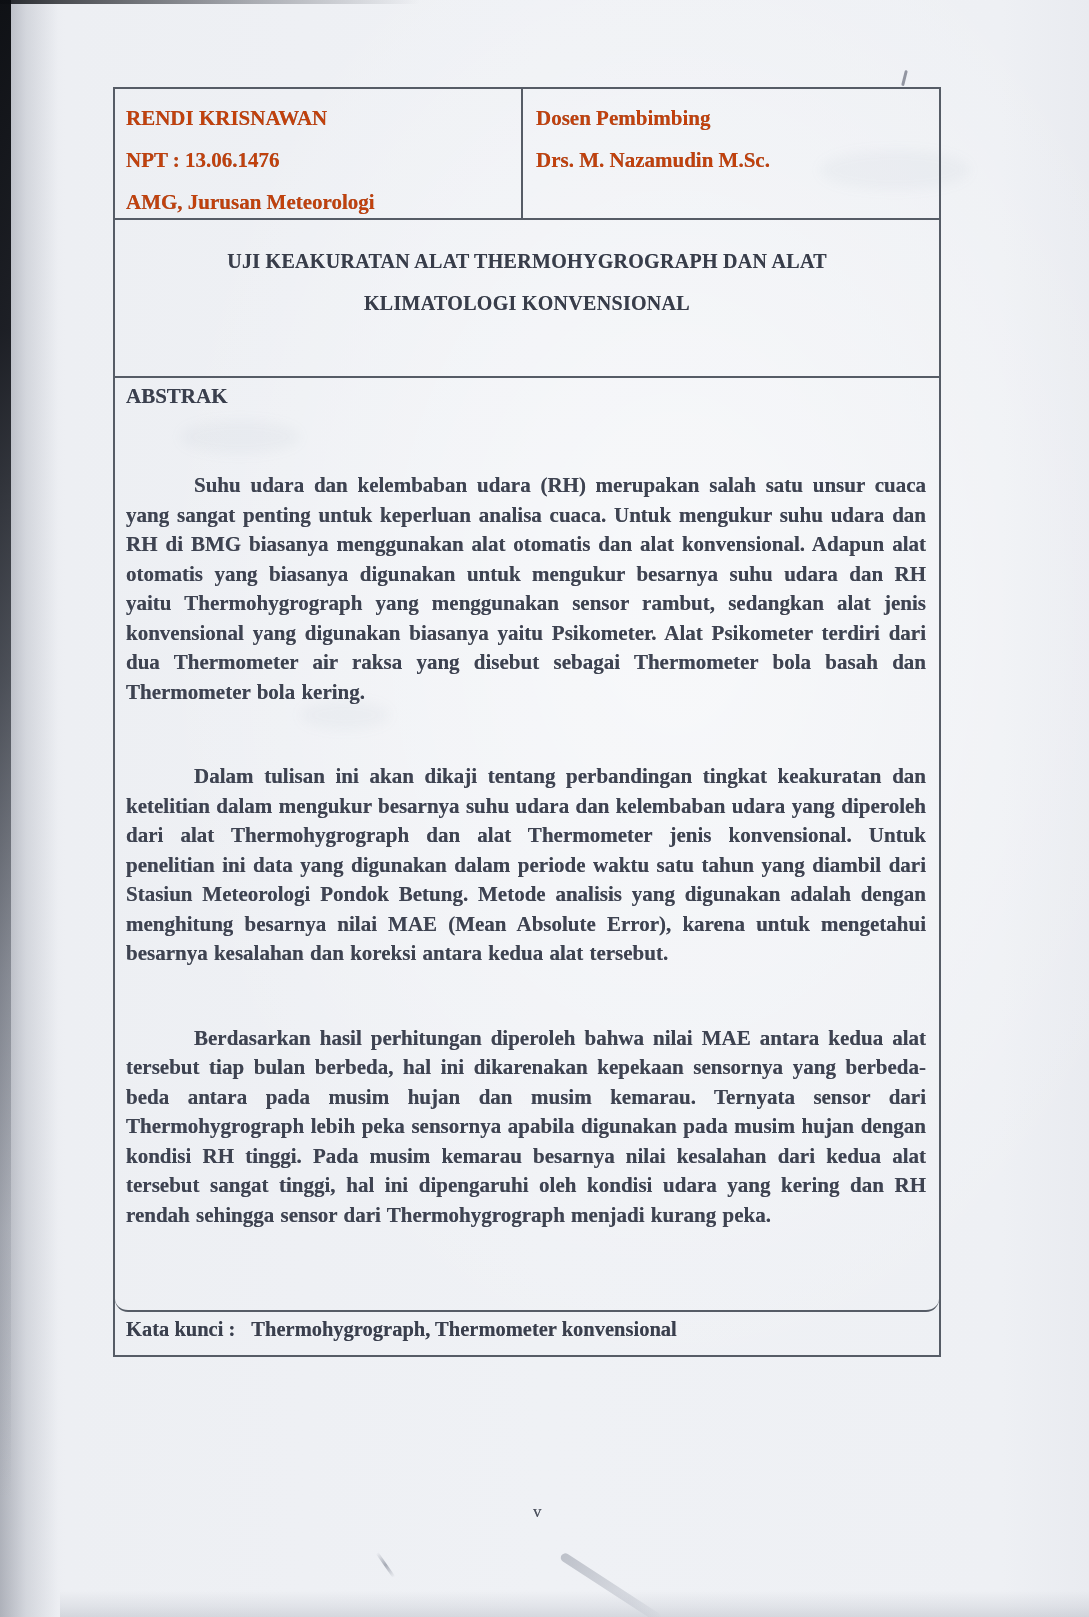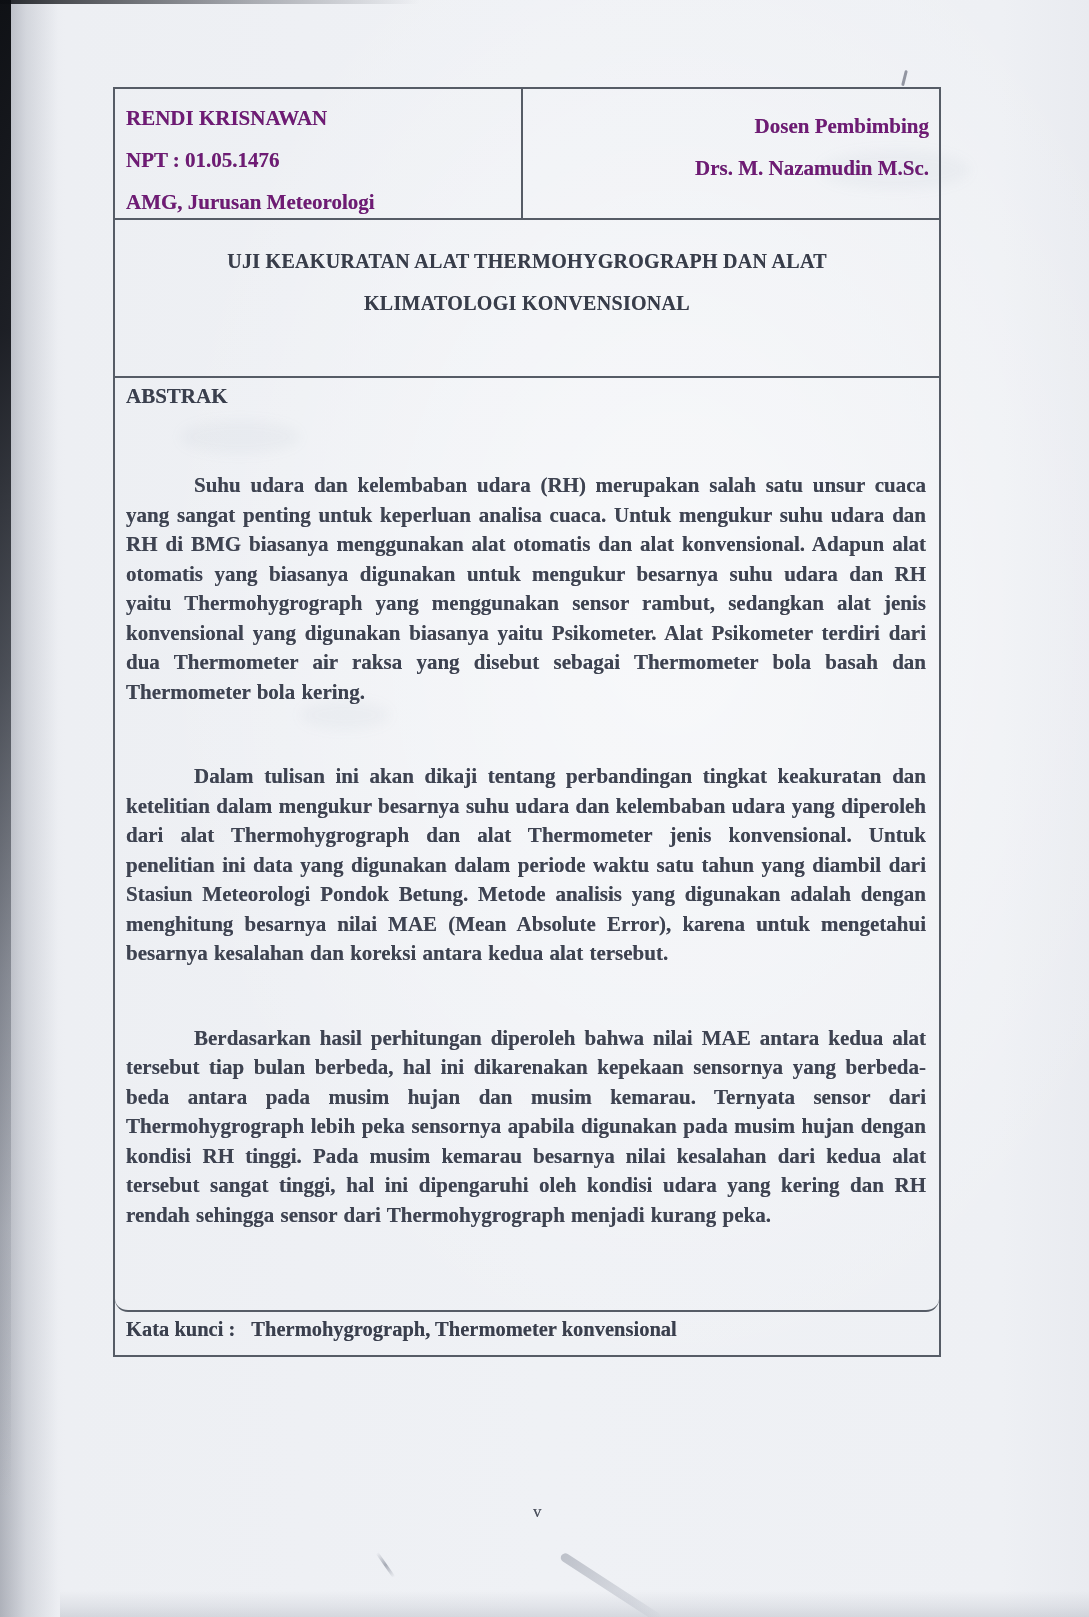--- a/index.html
+++ b/index.html
@@ -51,22 +51,22 @@
   
   .doc-table{
     position:absolute;left:113px;top:87px;width:828px;height:1270px;
     border:2px solid #565c66;box-sizing:border-box;
   }
   .doc-table .row{box-sizing:border-box;}
   .txt{text-shadow:0 0 .6px rgba(62,68,84,.6);}
   
   .row-header{height:131px;border-bottom:2px solid #565c66;display:flex;}
   .cell-left{width:408px;border-right:2px solid #565c66;padding:8px 10px 0 11px;box-sizing:border-box;}
-  .cell-right{flex:1;padding:16px 10px 0 13px;box-sizing:border-box;text-align:right;}
-  .hline{font-size:21px;font-weight:bold;line-height:42px;color:#701a75;white-space:nowrap;}
+  .cell-right{flex:1;padding:8px 10px 0 13px;box-sizing:border-box;}
+  .hline{font-size:21px;font-weight:bold;line-height:42px;color:#c2410c;white-space:nowrap;}
   
   .row-title{height:158px;border-bottom:2px solid #565c66;text-align:center;padding-top:20px;box-sizing:border-box;}
   .title-line{font-size:20px;font-weight:bold;line-height:42px;color:#383d4a;letter-spacing:.3px;}
   
   .row-abstract{height:934px;border-bottom:2px solid #565c66;padding:5px 13px 0 11px;overflow:hidden;border-radius:13px;}
   .abstrak-heading{font-size:21px;font-weight:bold;color:#3a3f4d;line-height:26px;}
   .para{
     font-size:21px;line-height:29.5px;text-align:justify;margin:0 0 55px 0;
     text-indent:68px;color:#3e4351;word-spacing:1px;font-weight:bold;
   }
@@ -93,21 +93,21 @@
 <div class="ghost g3"></div>
 <div class="corner-tick"></div>
 <div class="pencil-mark"></div>
 <div class="scan-streak"></div>
 
 <div class="doc-table">
 
   <div class="row row-header">
     <div class="cell-left">
       <div class="hline txt">RENDI KRISNAWAN</div>
-      <div class="hline txt">NPT : 01.05.1476</div>
+      <div class="hline txt">NPT : 13.06.1476</div>
       <div class="hline txt">AMG, Jurusan Meteorologi</div>
     </div>
     <div class="cell-right">
       <div class="hline txt">Dosen Pembimbing</div>
       <div class="hline txt">Drs. M. Nazamudin M.Sc.</div>
     </div>
   </div>
 
   <div class="row row-title">
     <div class="title-line txt">UJI KEAKURATAN ALAT THERMOHYGROGRAPH DAN ALAT</div>

